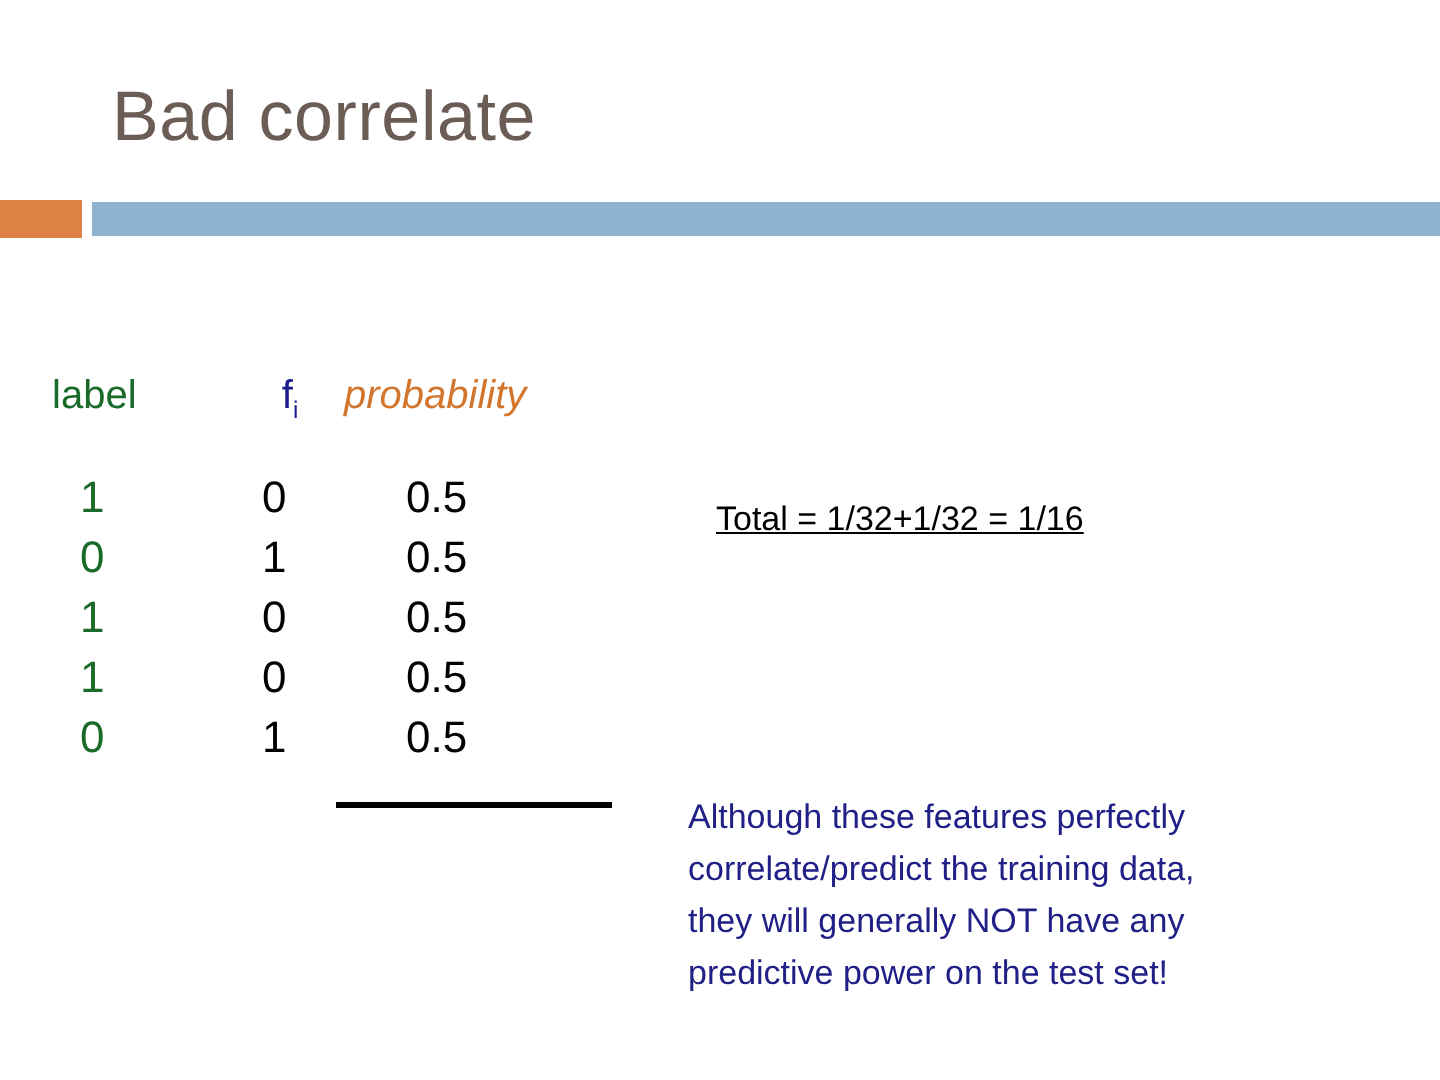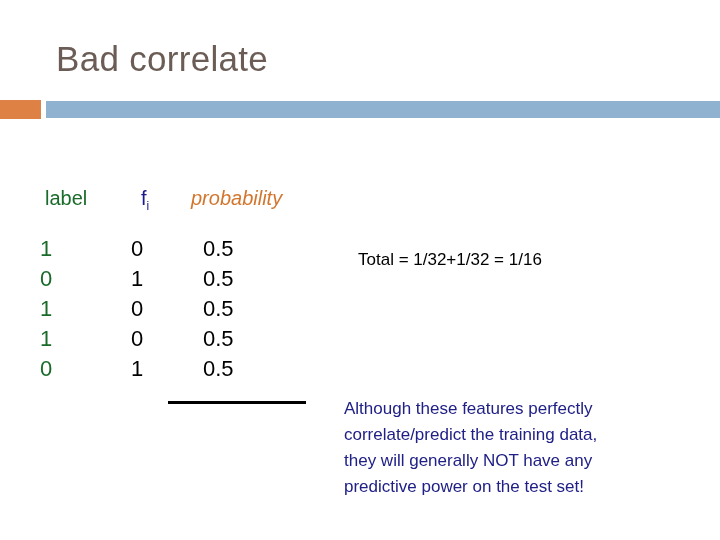--- a/index.html
+++ b/index.html
@@ -52,33 +52,32 @@
   
   #prob-table {
     position: absolute;
     left: 0px;
     top: 186px;
     width: 330px;
   }
   .tbl-header-row {
     position: relative;
     height: 34px;
-    margin-left: 19px;
   }
   .col-label {
     position: absolute;
     left: 26px;
     width: 80px;
     text-align: left;
   }
   .col-feature {
     position: absolute;
     left: 122px;
     width: 46px;
-    text-align: left;
+    text-align: center;
   }
   .col-prob {
     position: absolute;
     left: 172px;
     width: 130px;
     text-align: left;
     font-style: italic;
   }
 
   .hdr {
@@ -145,20 +144,21 @@
 
   
   #total-note {
     position: absolute;
     left: 358px;
     top: 249px;
     font-size: 17px;
     line-height: 22px;
     color: #000000;
     white-space: nowrap;
+    text-decoration: underline;
   }
   #why-question {
     position: absolute;
     left: 383px;
     top: 333px;
     font-size: 18px;
     line-height: 23px;
     color: #b01c1c;
     white-space: nowrap;
   }

